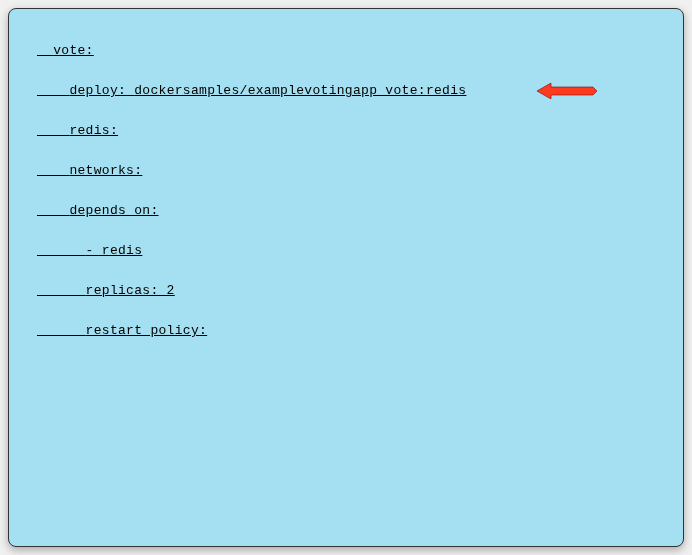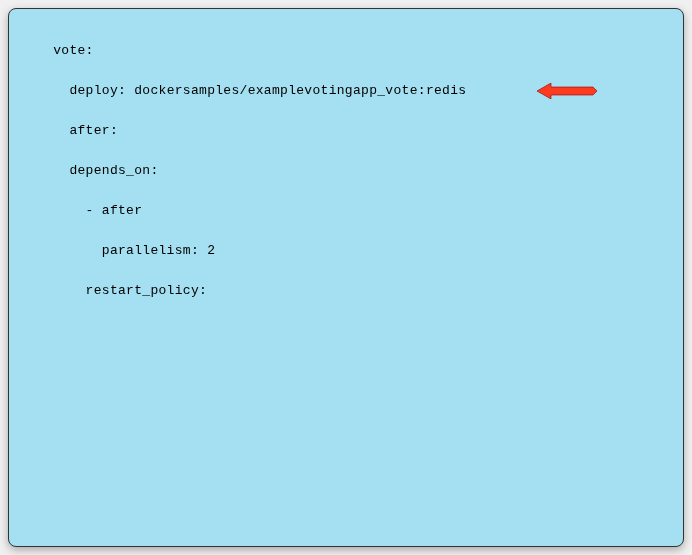--- a/index.html
+++ b/index.html
@@ -27,43 +27,45 @@
       line-height: 20px;
       color: #000;
       white-space: pre;
       padding-left: 28px;
       letter-spacing: 0.3px;
     }
     .code-line {
       display: block;
       height: 20px;
       position: relative;
+      text-decoration: underline;
     }
     .arrow {
       position: absolute;
       top: 2px;
       width: 60px;
       height: 16px;
     }
     .arrow-1 { left: 500px; }
     .arrow svg { display: block; }
   </style>
 </head>
 <body>
 
 <div class="code-window">
   <div class="code-content">
 <span class="code-line">  <span>vote:</span></span>
 <span class="code-line">    <span>deploy:</span> <span>dockersamples/examplevotingapp_vote:redis</span><span class="arrow arrow-1"><svg width="60" height="16" viewBox="0 0 60 16">
             <polygon points="0,8 14,0 14,4 56,4 60,8 56,12 14,12 14,16" fill="#ff3b1f" stroke="#8b0000" stroke-width="0.6"></polygon>
           </svg></span></span>
-<span class="code-line">    <span>after:</span></span>
+<span class="code-line">    <span>redis:</span></span>
+<span class="code-line">    <span>networks:</span></span>
 <span class="code-line">    <span>depends_on:</span></span>
-<span class="code-line">      <span>- after</span></span>
-<span class="code-line">        <span>parallelism: 2</span></span>
+<span class="code-line">      <span>- redis</span></span>
+<span class="code-line">      <span>replicas: 2</span></span>
 <span class="code-line">      <span>restart_policy:</span></span>
 
 
 
 
 
 
 
 
 

